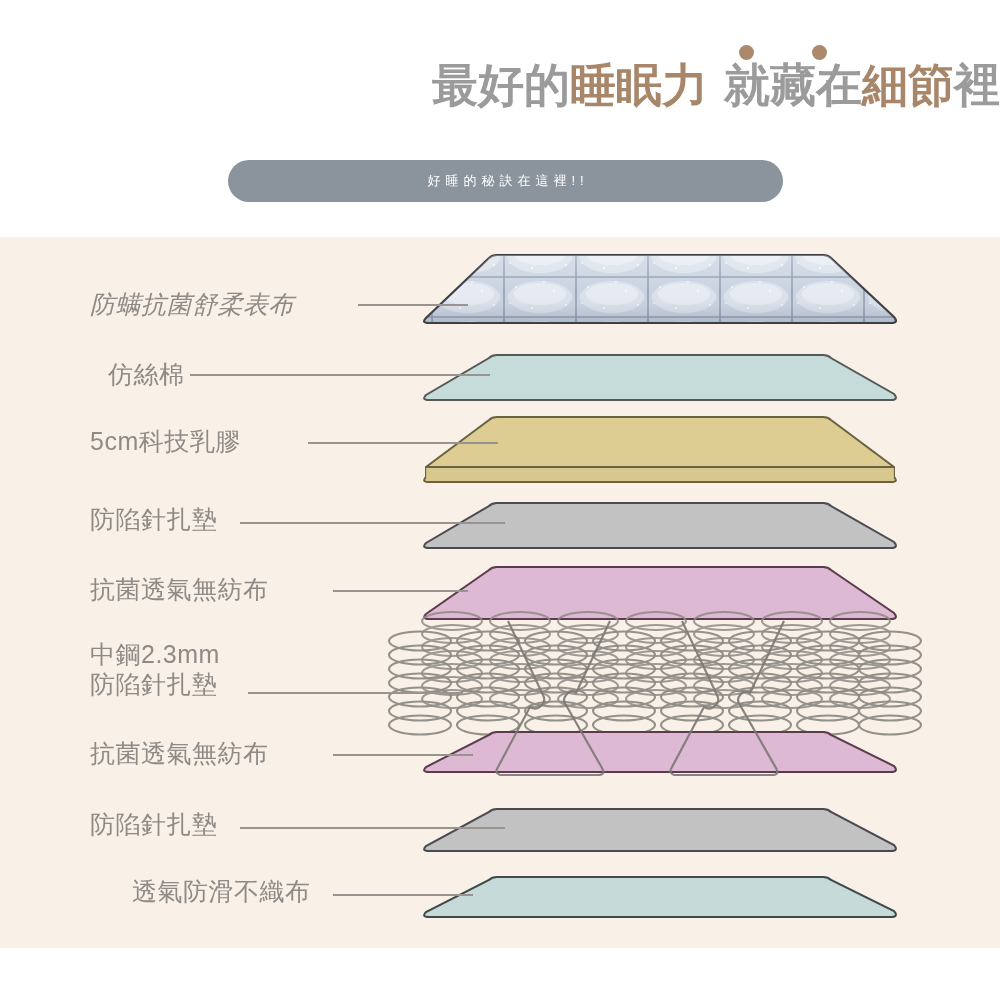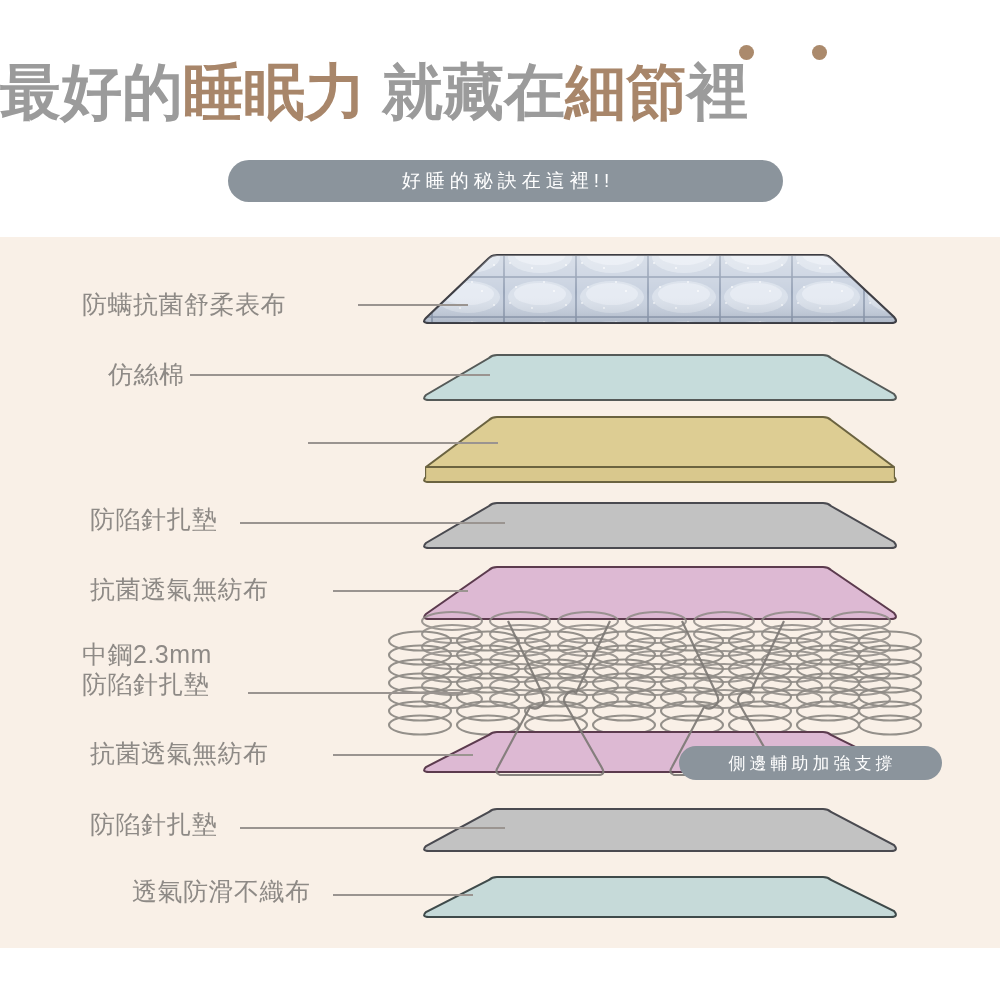--- a/index.html
+++ b/index.html
@@ -13,22 +13,22 @@
   }
   #stage { position:absolute; inset:0; width:1000px; height:1000px; }
 
   
   .header {
     position:absolute; left:0; top:0; width:1000px; height:237px;
     background:#ffffff;
   }
   .title {
     position:absolute; left:0; top:62px; width:1000px;
-    text-align:left;
-    font-size:61px;
+    text-align:right;
+    font-size:46px;
     line-height:1.0;
     font-weight:bold;
     letter-spacing:0px;
     white-space:nowrap;
   }
   .title .g { color:#9b9b9b; }
   .title .t { color:#a8866a; }
   .title .sp { display:inline-block; width:16px; }
 
   .emph-dot {
@@ -40,21 +40,21 @@
   #dot-1 { left:739px; top:45px; }
   #dot-2 { left:812px; top:45px; }
 
   .subtitle-pill {
     position:absolute;
     left:228px; top:160px;
     width:555px; height:42px;
     background:#8b949c;
     border-radius:21px;
     color:#ffffff;
-    font-size:19px;
+    font-size:13px;
     letter-spacing:5px;
     display:flex; align-items:center; justify-content:center;
     text-indent:5px;
   }
 
   
   .panel {
     position:absolute; left:0; top:237px; width:1000px; height:711px;
     background:#f9f0e7;
     overflow:hidden;
@@ -328,49 +328,47 @@
 
       <g>
         <path d="M497 572 L823 572 Q828 572 831 575 L894 608 Q899 614 891 614 L429 614 Q421 614 426 609 L489 575 Q492 572 497 572 Z" fill="#c2c2c2" stroke="#4a4a50" stroke-width="2"></path>
       </g>
 
       <g>
         <path d="M497 640 L823 640 Q828 640 831 643 L894 674 Q899 680 891 680 L429 680 Q421 680 426 675 L489 643 Q492 640 497 640 Z" fill="#c6dad9" stroke="#3f4a4a" stroke-width="2"></path>
       </g>
     </svg>
 
-    <div class="layer-label" style="left:82px; top:53px;">防螨抗菌舒柔表布</div>
+    <div class="layer-label" style="left:90px; top:53px;font-style:italic;">防螨抗菌舒柔表布</div>
     <div class="leader" style="left:358px; top:67px; width:110px;"></div>
 
     <div class="layer-label" style="left:90px; top:123px;margin-left:18px;">仿絲棉</div>
     <div class="leader" style="left:190px; top:137px; width:300px;"></div>
 
+    <div class="layer-label" style="left:90px; top:190px;">5cm科技乳膠</div>
     <div class="leader" style="left:308px; top:205px; width:190px;"></div>
 
     <div class="layer-label" style="left:90px; top:268px;">防陷針扎墊</div>
     <div class="leader" style="left:240px; top:285px; width:265px;"></div>
 
     <div class="layer-label" style="left:90px; top:338px;">抗菌透氣無紡布</div>
     <div class="leader" style="left:333px; top:353px; width:135px;"></div>
 
-    <div class="layer-label two-line" style="left:82px; top:403px;">
+    <div class="layer-label two-line" style="left:90px; top:403px;">
       <div>中鋼2.3mm</div>
       <div>防陷針扎墊</div>
     </div>
     <div class="leader" style="left:248px; top:455px; width:215px;"></div>
 
     <div class="layer-label" style="left:90px; top:502px;">抗菌透氣無紡布</div>
     <div class="leader" style="left:333px; top:517px; width:140px;"></div>
 
     <div class="layer-label" style="left:90px; top:573px;">防陷針扎墊</div>
     <div class="leader" style="left:240px; top:590px; width:265px;"></div>
 
     <div class="layer-label" style="left:90px; top:640px;margin-left:42px;">透氣防滑不織布</div>
     <div class="leader" style="left:333px; top:657px; width:140px;"></div>
 
   </div>
 
-  <div class="side-badge">
-    <span>側邊輔助加強支撐</span>
-  </div>
 
   <div class="footer-space"></div>
 </div>
 
 </body></html>

